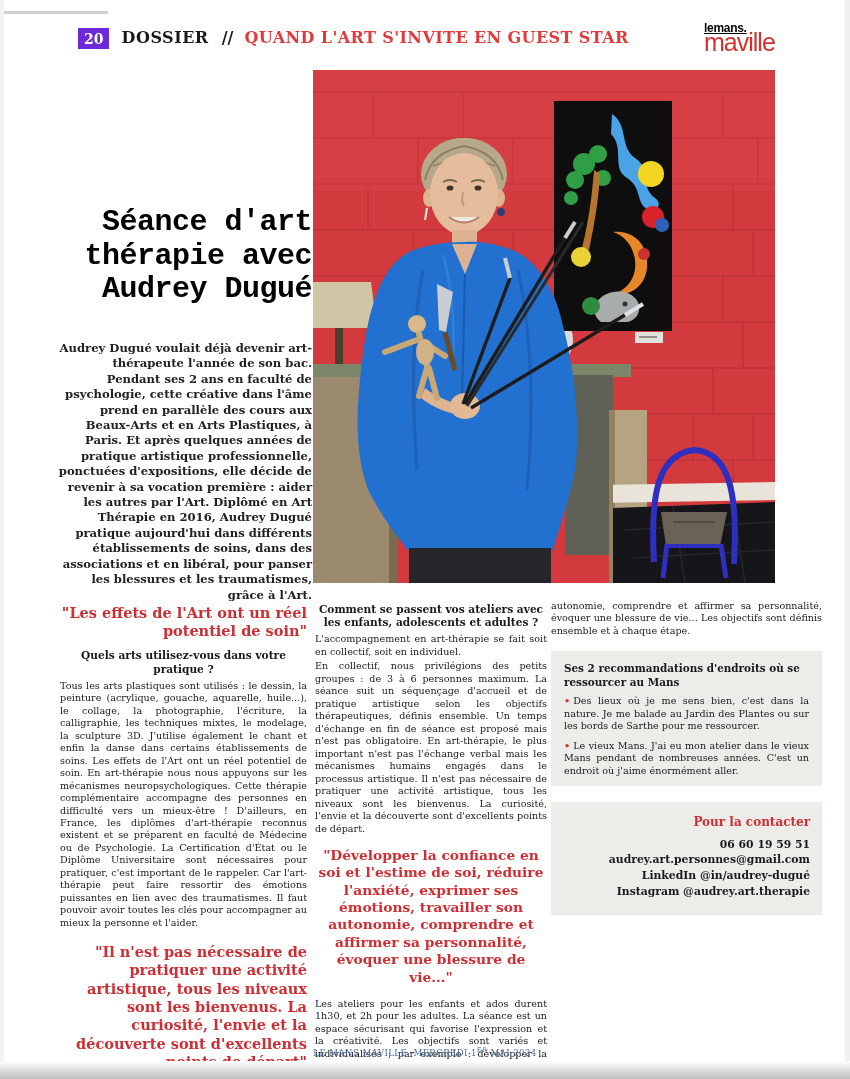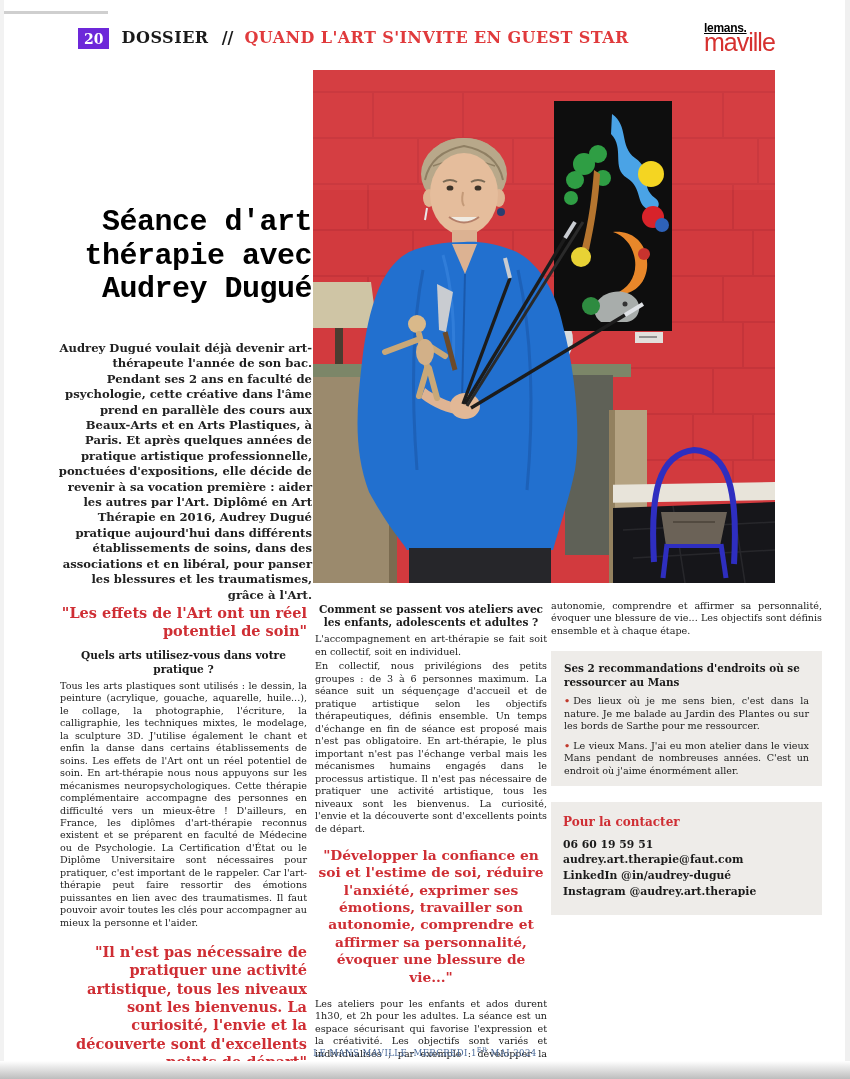--- a/index.html
+++ b/index.html
@@ -41,21 +41,21 @@
   .q1{font-size:14.5px;line-height:1.22;text-align:right;margin:4px 0 10px;}
   .q2{font-size:14.5px;line-height:1.26;text-align:right;margin:14px 0 0;}
   .q3{font-size:13.8px;line-height:1.26;text-align:center;margin:12px 0 12px;}
   .qheading{font-weight:bold;font-size:10.6px;line-height:1.25;text-align:center;margin:0 0 4px;}
   .body-p{margin:0 0 2px;}
   
   .box{background:#eeece9;padding:11px 13px 2px;margin-top:14px;}
   .box-heading{font-weight:bold;font-size:10.4px;line-height:1.3;margin:0 0 6px;text-align:left;}
   .box-item{margin:0 0 7px;text-align:justify;}
   .bullet{color:#c0392b;font-weight:bold;margin-right:3px;}
-  .contact{text-align:left;margin-top:16px;padding:13px 12px 16px;}
+  .contact{text-align:right;margin-top:16px;padding:13px 12px 16px;}
   .contact-heading{color:#cf2e34;font-weight:bold;font-size:12px;margin:0 0 6px;}
   .contact-line{font-weight:bold;font-size:10.8px;line-height:1.45;}
   
   .footer{position:absolute;left:0;top:1046px;width:100%;text-align:center;
         color:#4a6b9c;font-weight:normal;font-size:8.6px;letter-spacing:.4px;}
   .footer sup{font-size:6.5px;}
 </style>
 </head>
 <body>
 
@@ -263,21 +263,21 @@
 
     <div class="box">
       <div class="box-heading">Ses 2 recommandations d'endroits où se ressourcer au Mans</div>
       <div class="box-item"><span class="bullet">•</span><span>Des lieux où je me sens bien, c'est dans la nature. Je me balade au Jardin des Plantes ou sur les bords de Sarthe pour me ressourcer.</span></div>
       <div class="box-item"><span class="bullet">•</span><span>Le vieux Mans. J'ai eu mon atelier dans le vieux Mans pendant de nombreuses années. C'est un endroit où j'aime énormément aller.</span></div>
     </div>
 
     <div class="box contact">
       <div class="contact-heading">Pour la contacter</div>
       <div class="contact-line">06 60 19 59 51</div>
-      <div class="contact-line">audrey.art.therapie@faut.com</div>
+      <div class="contact-line">audrey.art.personnes@gmail.com</div>
       <div class="contact-line">LinkedIn @in/audrey-dugué</div>
       <div class="contact-line">Instagram @audrey.art.therapie</div>
     </div>
   </div>
 
   <div class="footer"><span>LE MANS MAVILLE -MERCREDI 1</span><sup>ER</sup><span> MAI 2024</span></div>
 
   <div class="edge-bottom"></div>
 </div>
 

